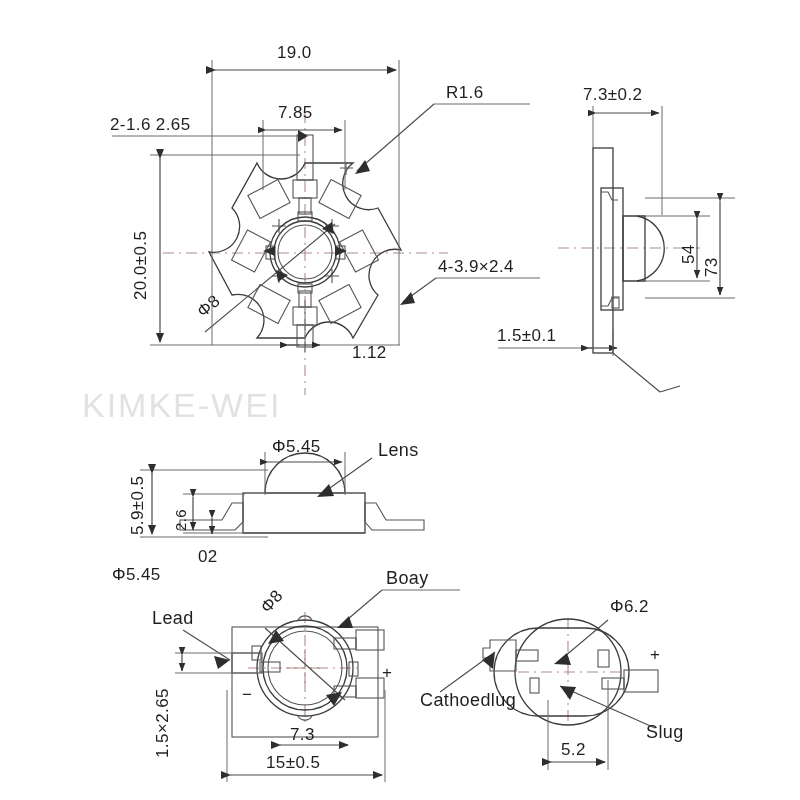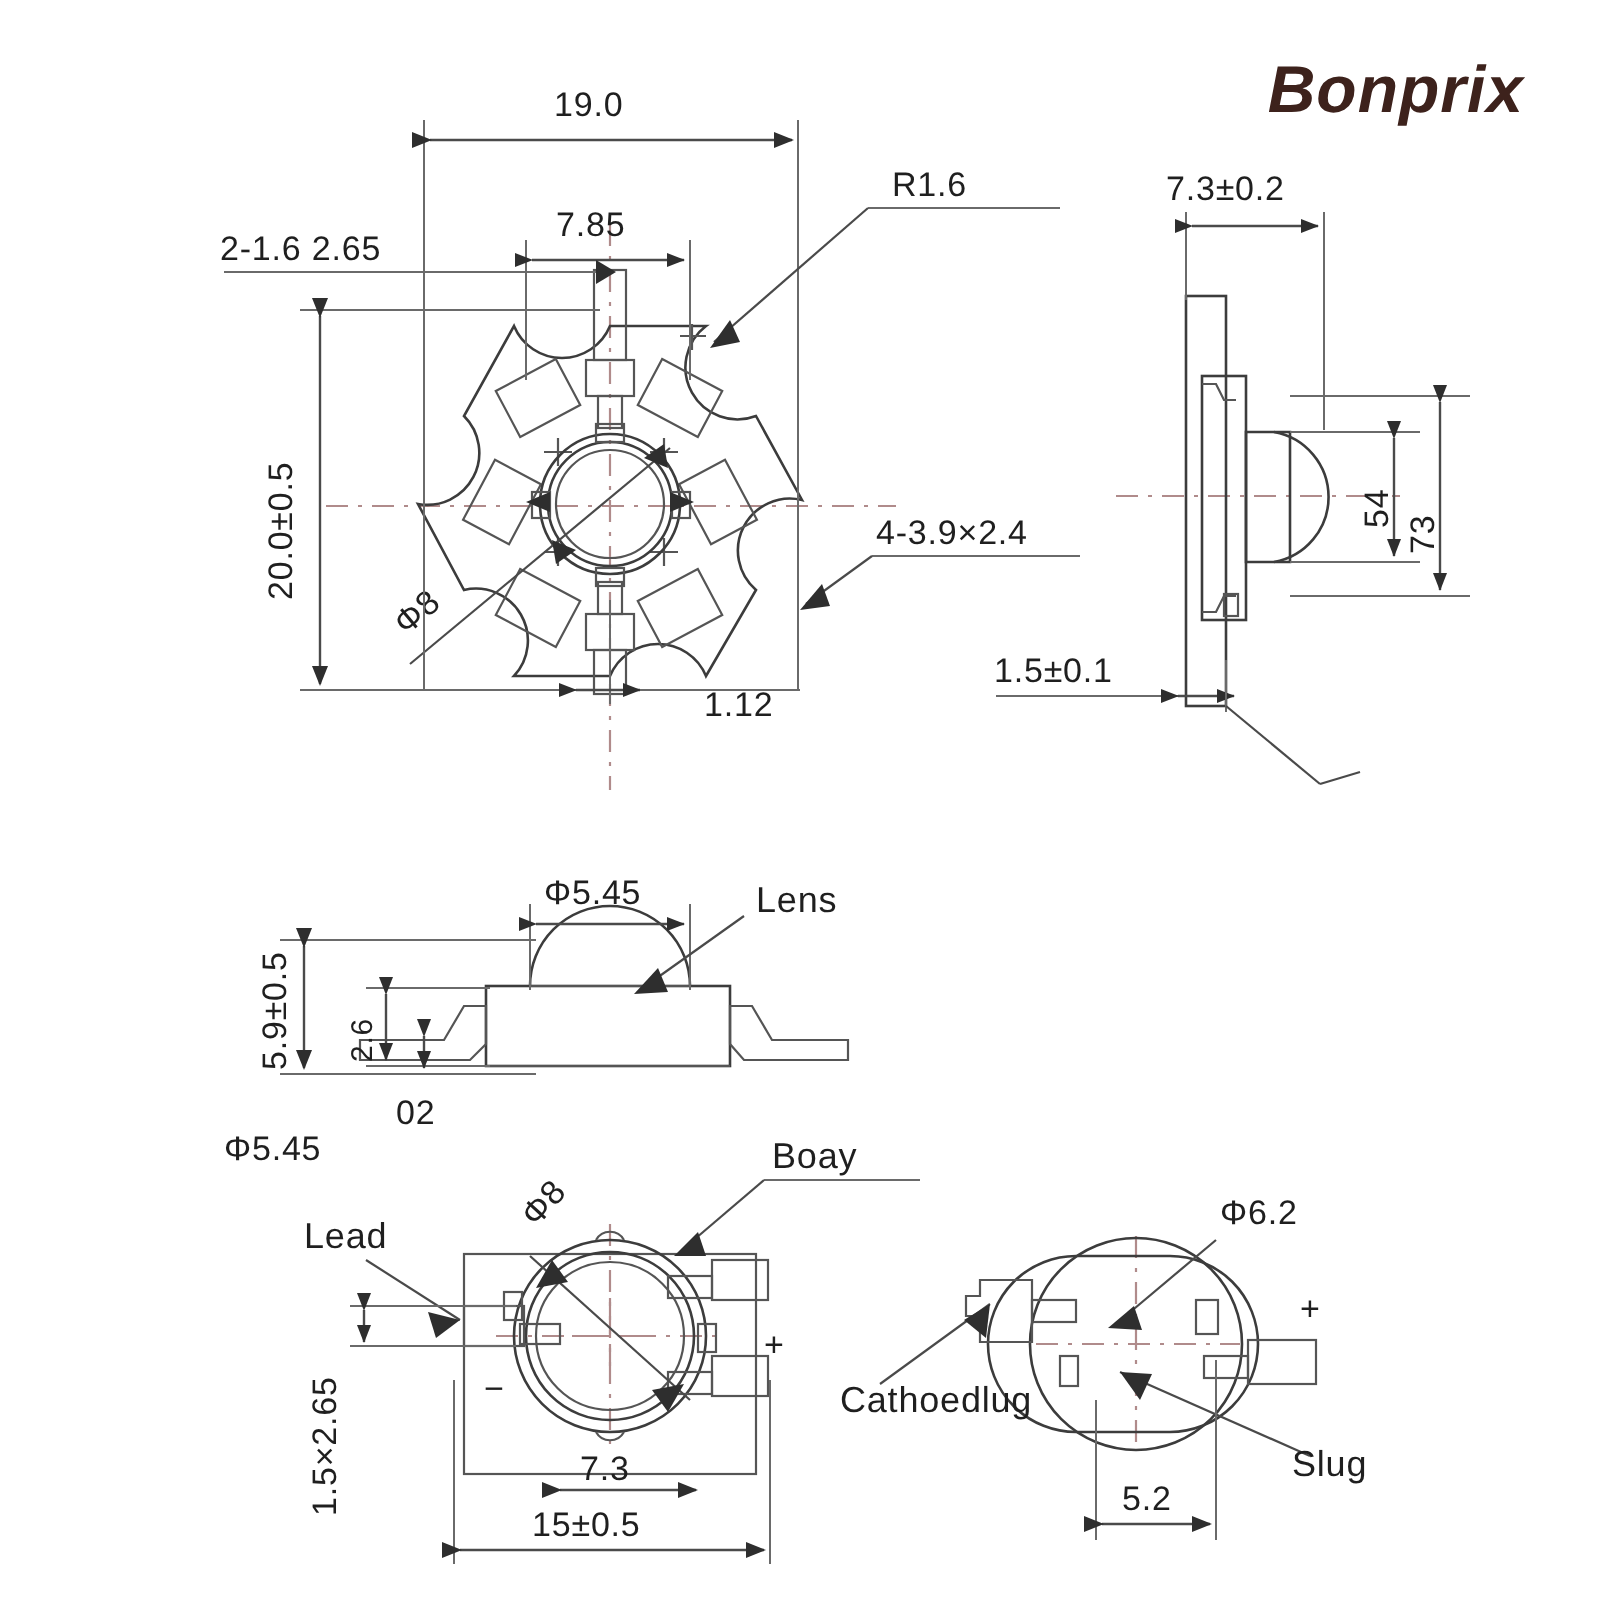--- a/index.html
+++ b/index.html
@@ -94,21 +94,21 @@
     letter-spacing: 2px;
     white-space: nowrap;
     user-select: none;
   }
 </style>
 </head>
 <body>
 
 <div id="page">
 
-  <div class="brand">Bonprix</div>
+  <div class="watermark">KIMKE-WEI</div>
 
   <svg id="drawing" viewBox="0 0 800 800">
 
     <defs>
       <marker id="ar" markerWidth="10" markerHeight="8" refX="9" refY="4" orient="auto" markerUnits="userSpaceOnUse">
         <path d="M0,0 L10,4 L0,8 z" class="arrowfill"></path>
       </marker>
       <marker id="arS" markerWidth="9" markerHeight="7" refX="8.5" refY="3.5" orient="auto" markerUnits="userSpaceOnUse">
         <path d="M0,0 L9,3.5 L0,7 z" class="arrowfill"></path>
       </marker>

